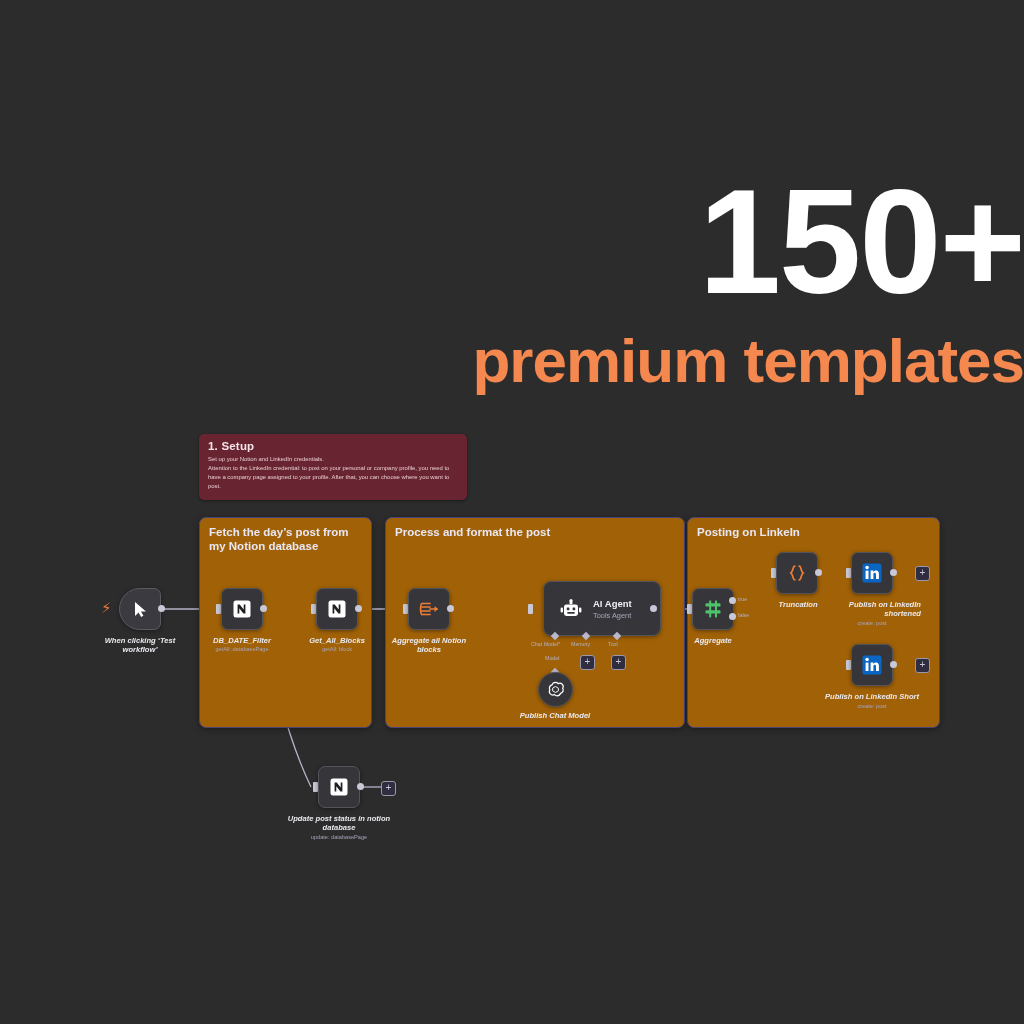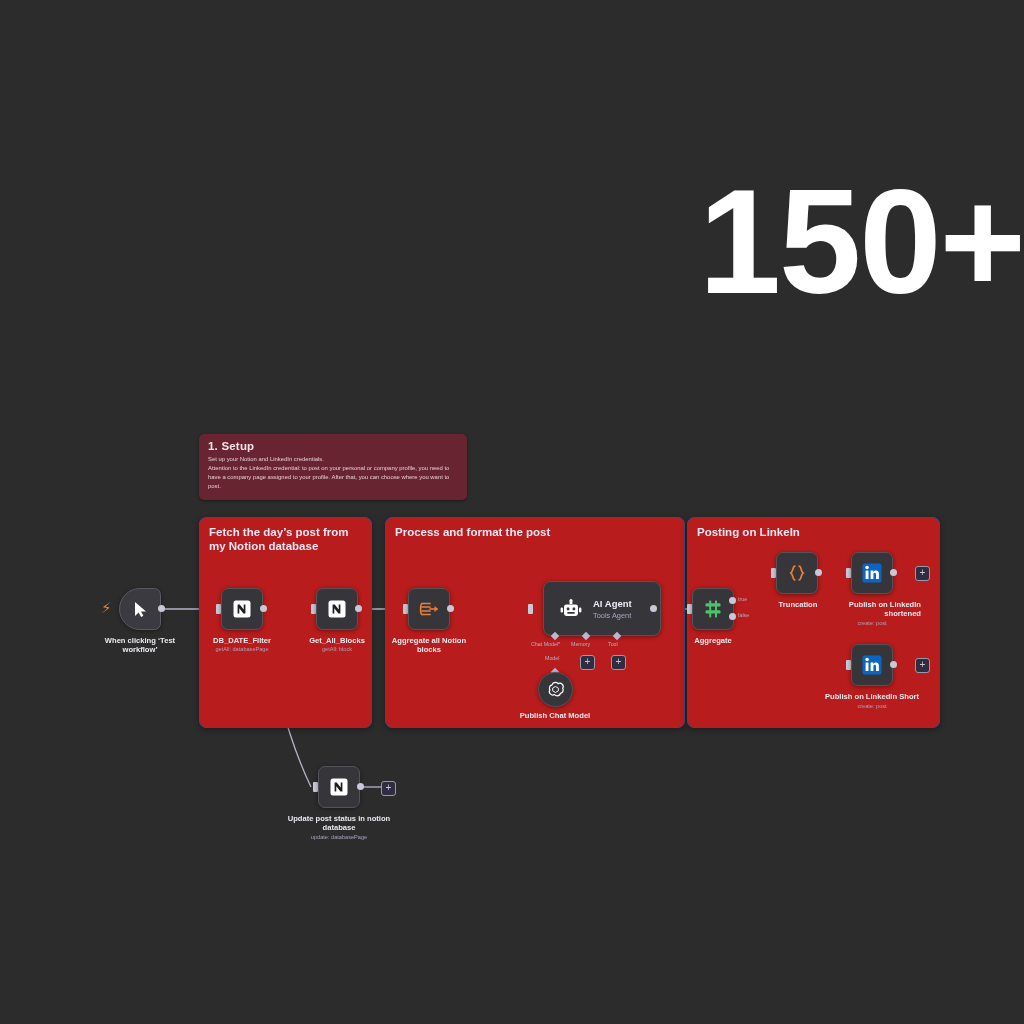--- a/index.html
+++ b/index.html
@@ -37,21 +37,21 @@
     background:#682431;border-radius:5px;
     box-shadow:0 1px 3px rgba(0,0,0,.45);
     padding:6px 9px 0 9px;box-sizing:border-box;
   }
   .sticky .st-title{font-size:11.5px;font-weight:700;color:#f3e3e6;letter-spacing:.2px;}
   .sticky .st-body{margin-top:3px;font-size:5.9px;line-height:1.55;color:#e7cdd2;}
 
   
   .panel{
     position:absolute;border-radius:7px;
-    background:#b91c1c;border:1px solid #4b447a;
+    background:#a16207;border:1px solid #4b447a;
     box-shadow:0 2px 6px rgba(0,0,0,.35);
   }
   .panel > .p-title{
     position:absolute;left:9px;top:7px;right:9px;
     font-size:11.5px;font-weight:600;color:#e9e7f5;line-height:1.25;
   }
 
   
   .node{
     position:absolute;background:#36363a;border:1px solid #53535a;
@@ -60,21 +60,21 @@
     box-shadow:0 1px 4px rgba(0,0,0,.4);
   }
   .node.trigger{
     border-radius:22px 7px 7px 22px;background:#3a3a40;border-color:#5a5a62;
   }
   .node.wide{border-radius:8px;justify-content:flex-start;padding-left:16px;gap:11px;}
   .node.round{border-radius:50%;background:#36363a;}
 
   .nlabel{
     position:absolute;text-align:center;color:#e9e9ef;
-    font-size:7.6px;font-weight:700;line-height:1.22;
+    font-size:7.6px;font-weight:700;line-height:1.22;font-style:italic;
   }
   .nsub{
     position:absolute;text-align:center;color:#a7a3bb;
     font-size:5.6px;font-weight:400;line-height:1.2;
   }
 
   
   .dot{position:absolute;width:7px;height:7px;border-radius:50%;background:#c9c8d6;}
   .inport{position:absolute;width:5px;height:10px;background:#c9c8d6;border-radius:1px;}
   .plusbox{
@@ -91,20 +91,21 @@
   .ic{display:block;}
   .bolt{position:absolute;color:#ef7d34;font-size:15px;line-height:15px;font-weight:700;}
 </style>
 </head>
 <body>
 
 <div class="stage">
 
   <div class="headline">
     <span class="big">150+</span>
+    <span class="sub">premium templates</span>
   </div>
 
   <div class="canvas">
 
     <svg class="wires" viewBox="0 0 1024 1024">
       <g stroke="#b6b3c9" stroke-width="1.3" fill="none">
 
         <path d="M160,609 L221,609"></path>
 
         <path d="M266,609 L315,609"></path>

